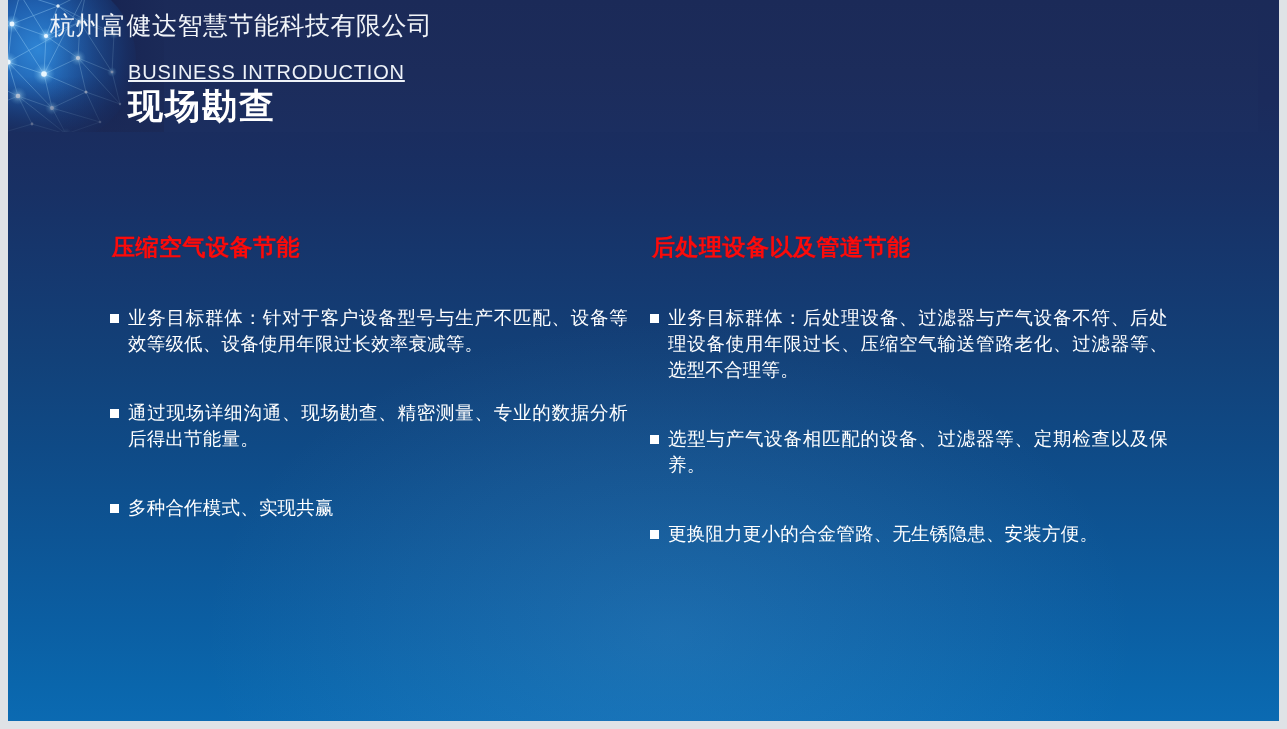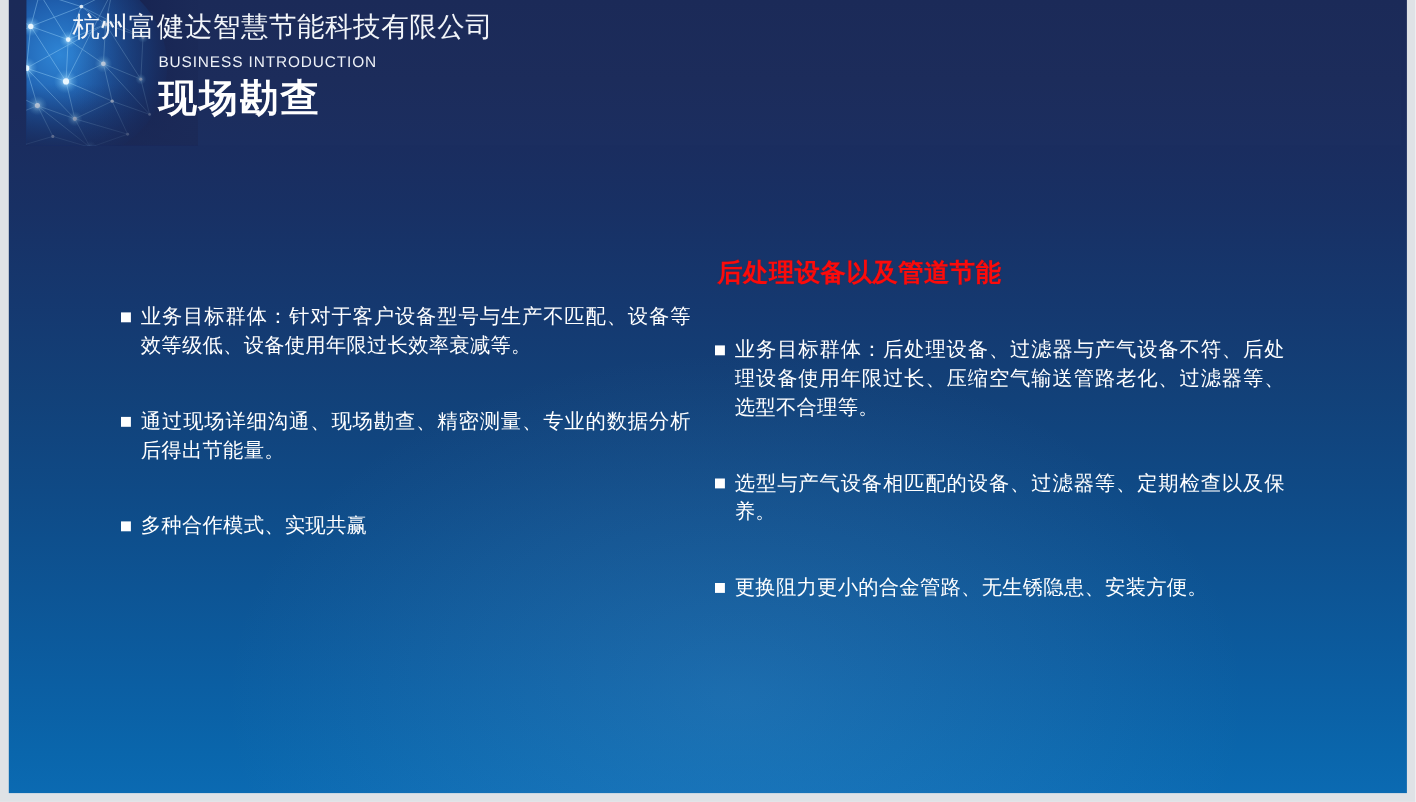--- a/index.html
+++ b/index.html
@@ -52,21 +52,21 @@
     background: radial-gradient(ellipse 620px 420px at 52% 88%,
                 rgba(120,185,235,0.16) 0%,
                 rgba(120,185,235,0.07) 45%,
                 rgba(120,185,235,0.0) 75%);
     pointer-events: none;
   }
 
   
   #header-band {
     position: absolute;
-    left: 16px; top: 0;
+    left: 0; top: 0;
     width: 1250px;
     height: 132px;
     overflow: hidden;
   }
   #header-band-bg {
     position: absolute;
     left: 0; top: 0; right: 0; bottom: 0;
     background: linear-gradient(180deg, #1b2a58 0%, #1c2c5b 55%, #1b2e60 100%);
   }
 
@@ -99,27 +99,28 @@
   #company-name {
     font-size: 25px;
     line-height: 30px;
     color: #f2f5f9;
     font-weight: 400;
     letter-spacing: 0.5px;
     white-space: nowrap;
   }
   #section-en {
     margin-left: 78px;
-    margin-top: 6px;
-    font-size: 14px;
+    margin-top: 22px;
+    font-size: 20px;
     line-height: 20px;
     color: #eef2f8;
     font-weight: 400;
     letter-spacing: 0.8px;
     white-space: nowrap;
+    text-decoration: underline;
   }
   #section-cn {
     margin-left: 78px;
     margin-top: 2px;
     font-size: 35px;
     line-height: 44px;
     color: #ffffff;
     font-weight: bold;
     letter-spacing: 2px;
     white-space: nowrap;
@@ -281,20 +282,21 @@
       <div id="header-text">
         <div id="company-name">杭州富健达智慧节能科技有限公司</div>
         <div id="section-en">BUSINESS INTRODUCTION</div>
         <div id="section-cn">现场勘查</div>
       </div>
     </div>
 
     <div id="content-area">
 
       <div class="content-column" id="column-left">
+        <div class="column-heading">压缩空气设备节能</div>
         <ul class="bullet-list">
           <li class="bullet-item">业务目标群体：针对于客户设备型号与生产不匹配、设备等效等级低、设备使用年限过长效率衰减等。</li>
           <li class="bullet-item">通过现场详细沟通、现场勘查、精密测量、专业的数据分析后得出节能量。</li>
           <li class="bullet-item">多种合作模式、实现共赢</li>
         </ul>
       </div>
 
       <div class="content-column" id="column-right">
         <div class="column-heading">后处理设备以及管道节能</div>
         <ul class="bullet-list">

